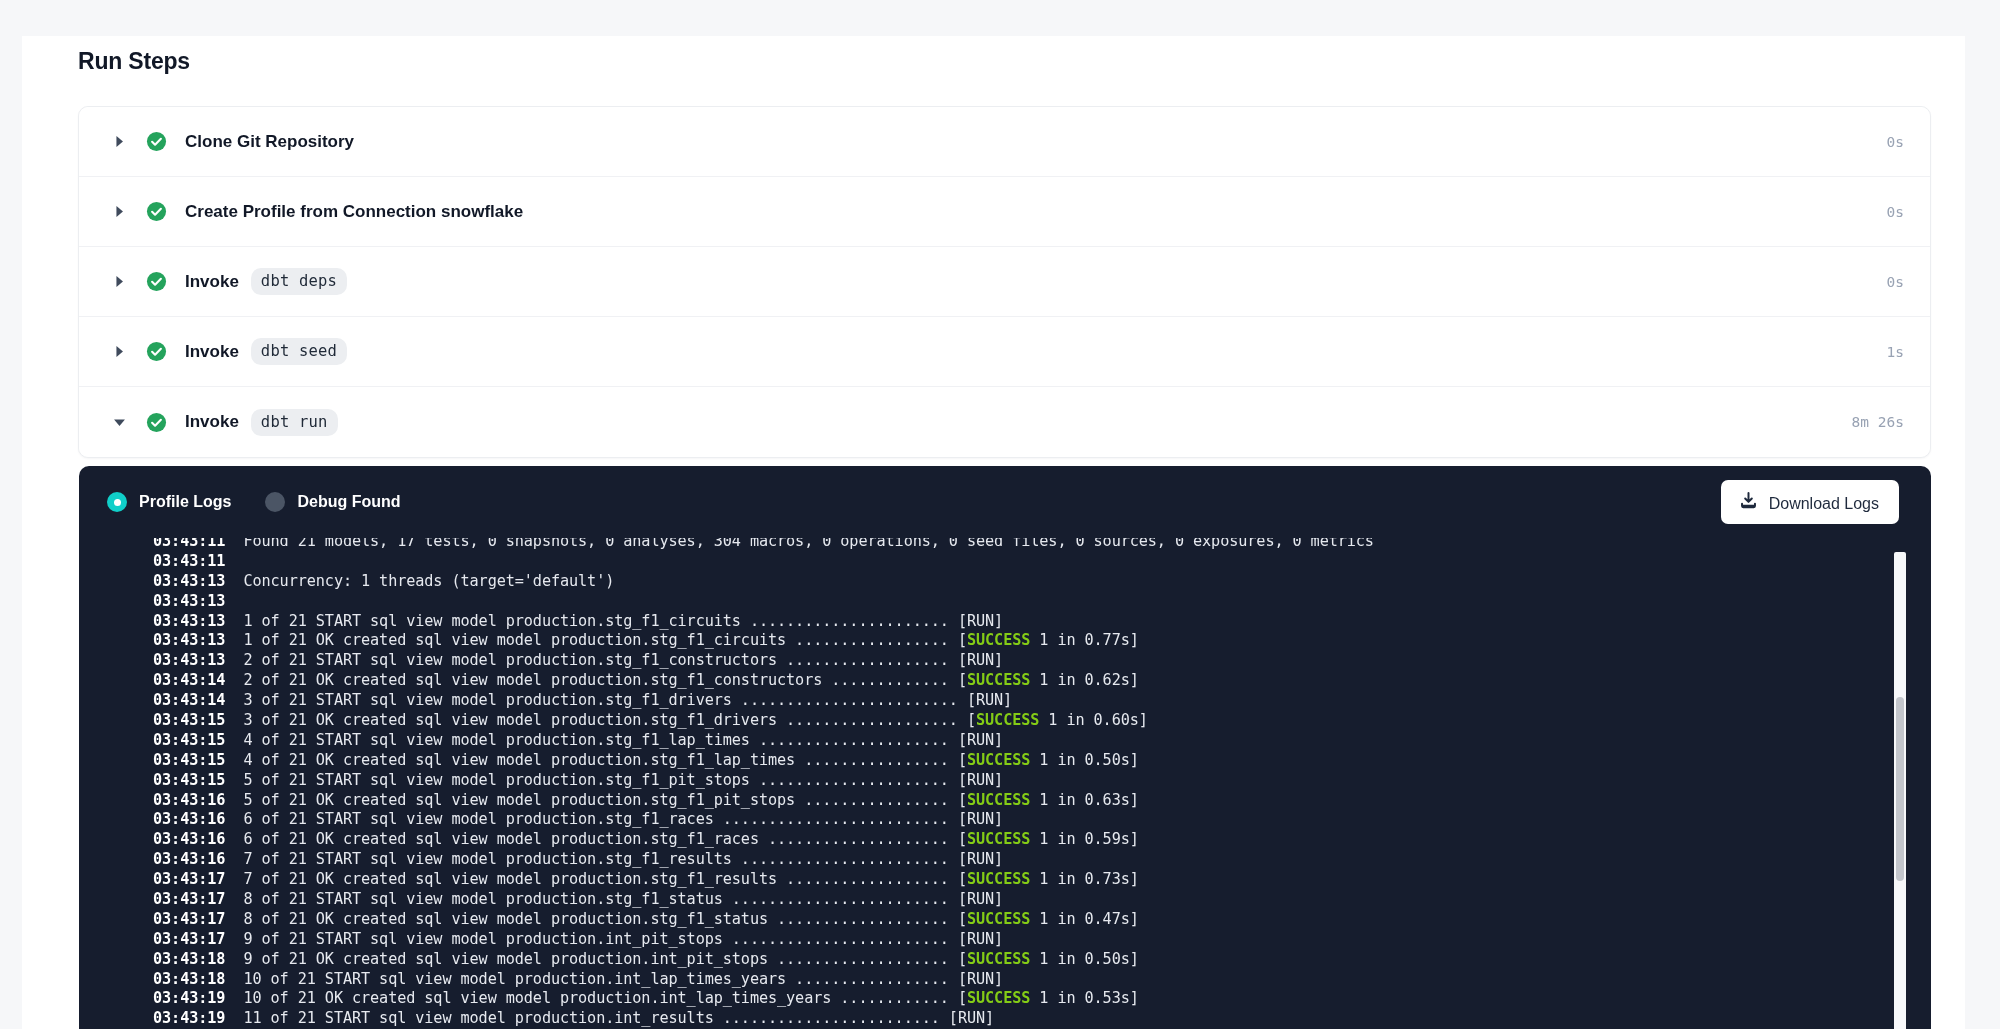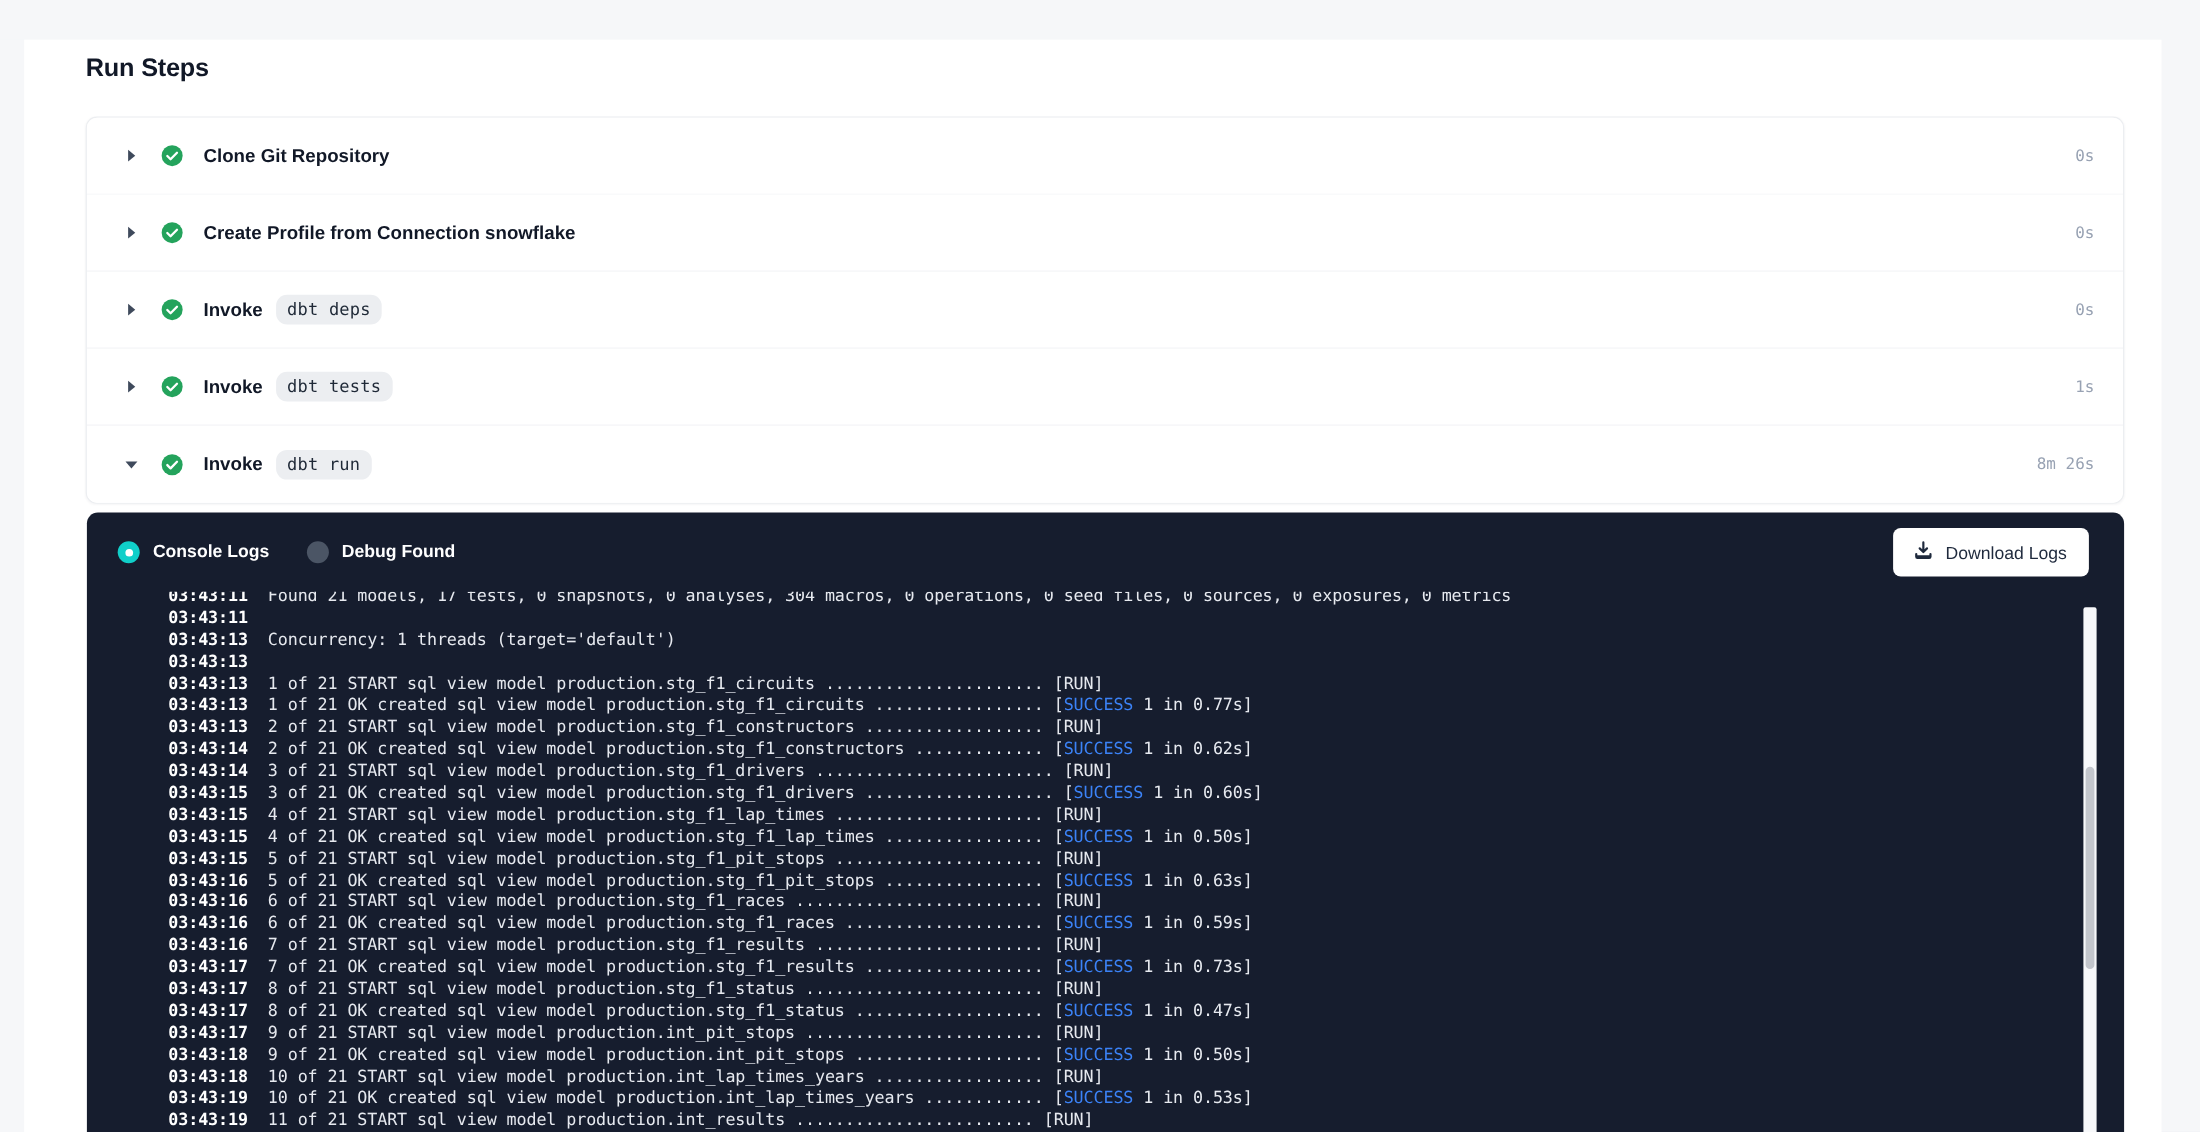--- a/index.html
+++ b/index.html
@@ -208,21 +208,21 @@
     font-family: "DejaVu Sans Mono", monospace;
     font-size: 15.2px;
     line-height: 19.9px;
     color: #e6e9ef;
     white-space: pre;
     letter-spacing: -0.1px;
   }
 
   .log-line { display: block; height: 19.9px; }
   .ts { color: #ffffff; font-weight: 700; }
-  .success { color: #3b82f6; }
+  .success { color: #84cc16; font-weight: bold; }
 
   
   .scrollbar-track {
     position: absolute;
     right: 25px;
     top: 86px;
     width: 12px;
     height: 500px;
     background: #f7f8fa;
     border-radius: 2px;
@@ -299,21 +299,21 @@
               <path d="M3.2 1v10l6-5z" fill="#3f4a5c"></path>
             </svg>
           </span>
           <span class="status-icon">
             <svg width="21" height="21" viewBox="0 0 22 22">
               <circle cx="11" cy="11" r="10" fill="#24a35c"></circle>
               <path d="M6.4 11.3l3.1 3.1 6.1-6.2" stroke="#ffffff" stroke-width="2.2" fill="none" stroke-linecap="round" stroke-linejoin="round"></path>
             </svg>
           </span>
           <span class="step-label">Invoke</span>
-          <span class="cmd-chip">dbt tests</span>
+          <span class="cmd-chip">dbt seed</span>
           <span class="step-duration">1s</span>
         </div>
         <div class="step-row last">
           <span class="caret">
             <svg width="13" height="13" viewBox="0 0 12 12">
               <path d="M1 3.2h10L6 9.2z" fill="#3f4a5c"></path>
             </svg>
           </span>
           <span class="status-icon">
             <svg width="21" height="21" viewBox="0 0 22 22">
@@ -326,21 +326,21 @@
           <span class="step-duration">8m 26s</span>
         </div>
       </div>
 
     <div class="console-panel">
 
       <div class="console-head">
         <div class="radio-group" id="radio-group">
             <label class="radio-item">
               <span class="radio-dot on"></span>
-              <span class="radio-label">Console Logs</span>
+              <span class="radio-label">Profile Logs</span>
             </label>
             <label class="radio-item">
               <span class="radio-dot"></span>
               <span class="radio-label">Debug Found</span>
             </label>
           </div>
 
         <button class="download-btn">
           <span class="dl-icon">
             <svg width="19" height="19" viewBox="0 0 20 20" fill="none">

